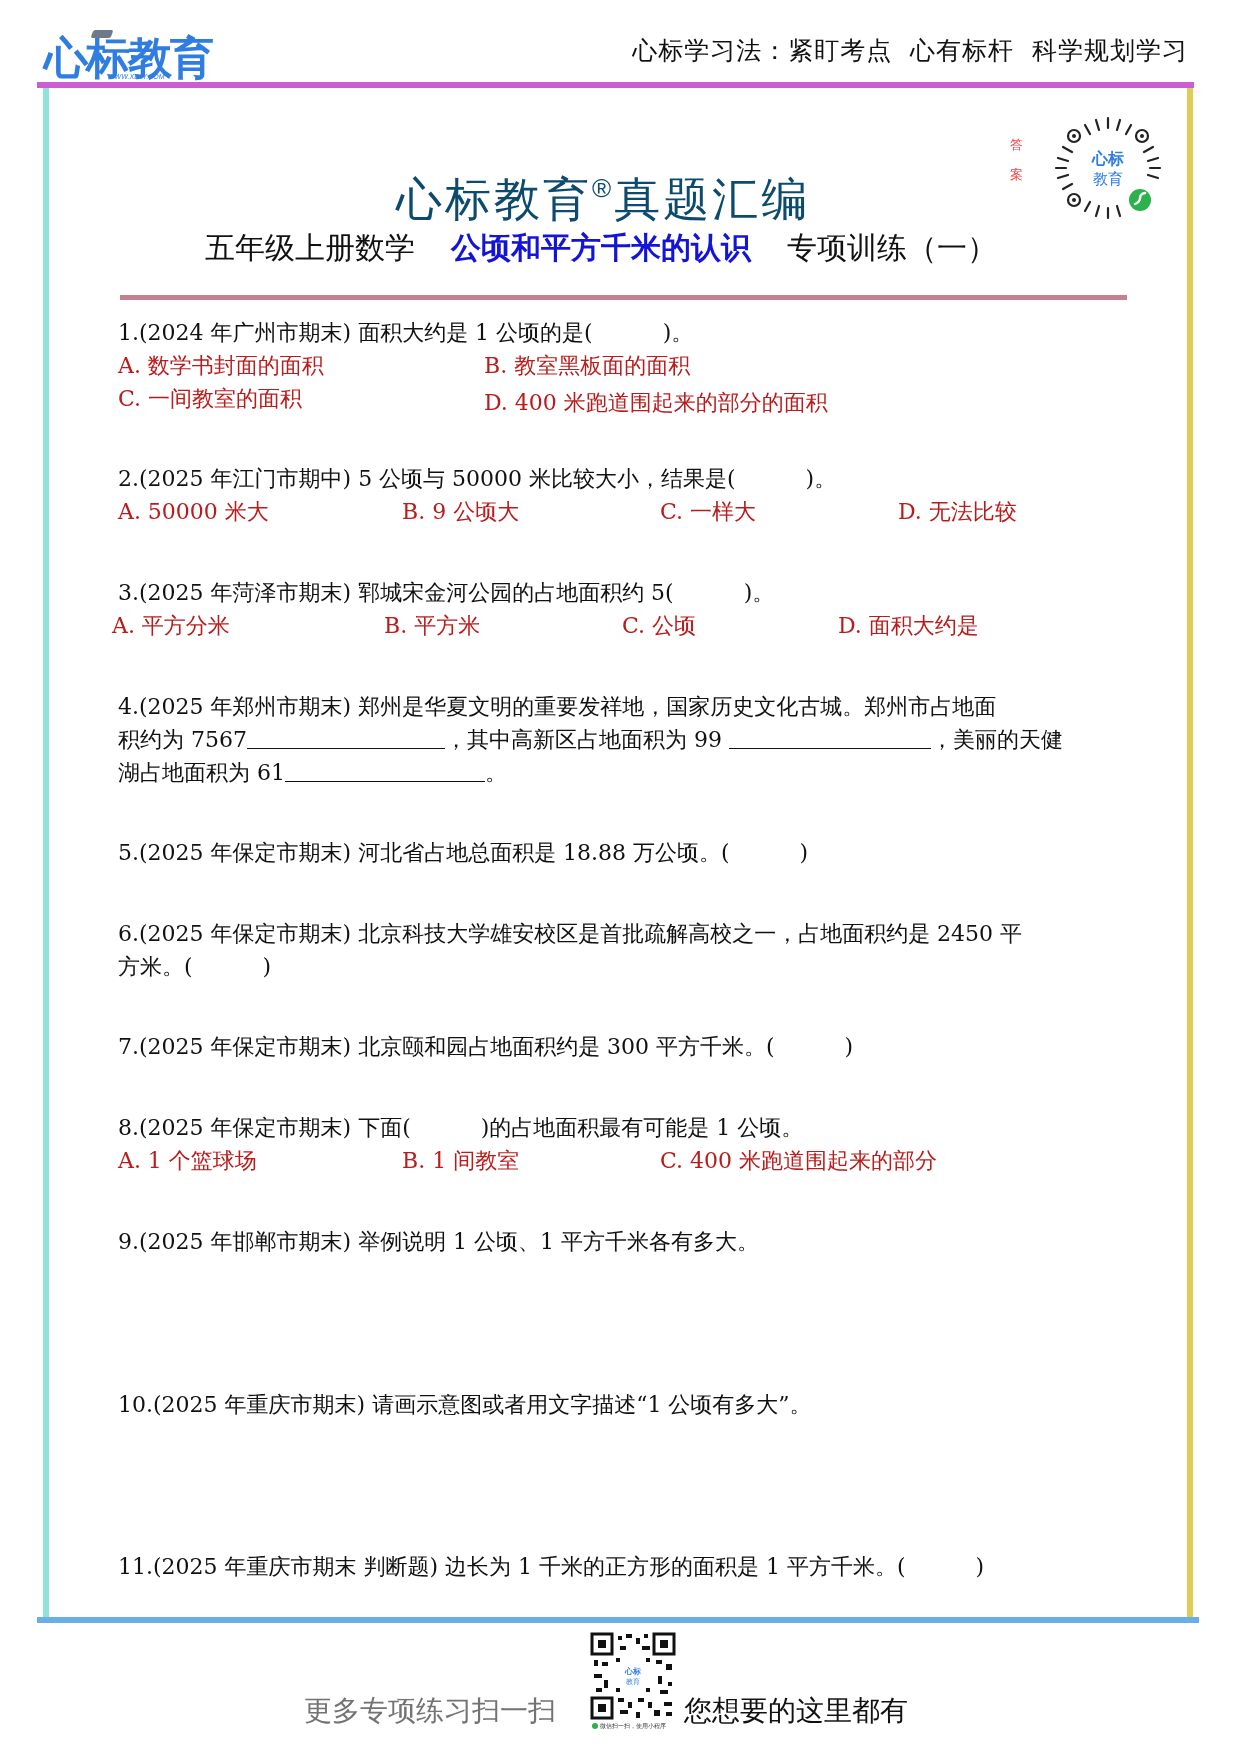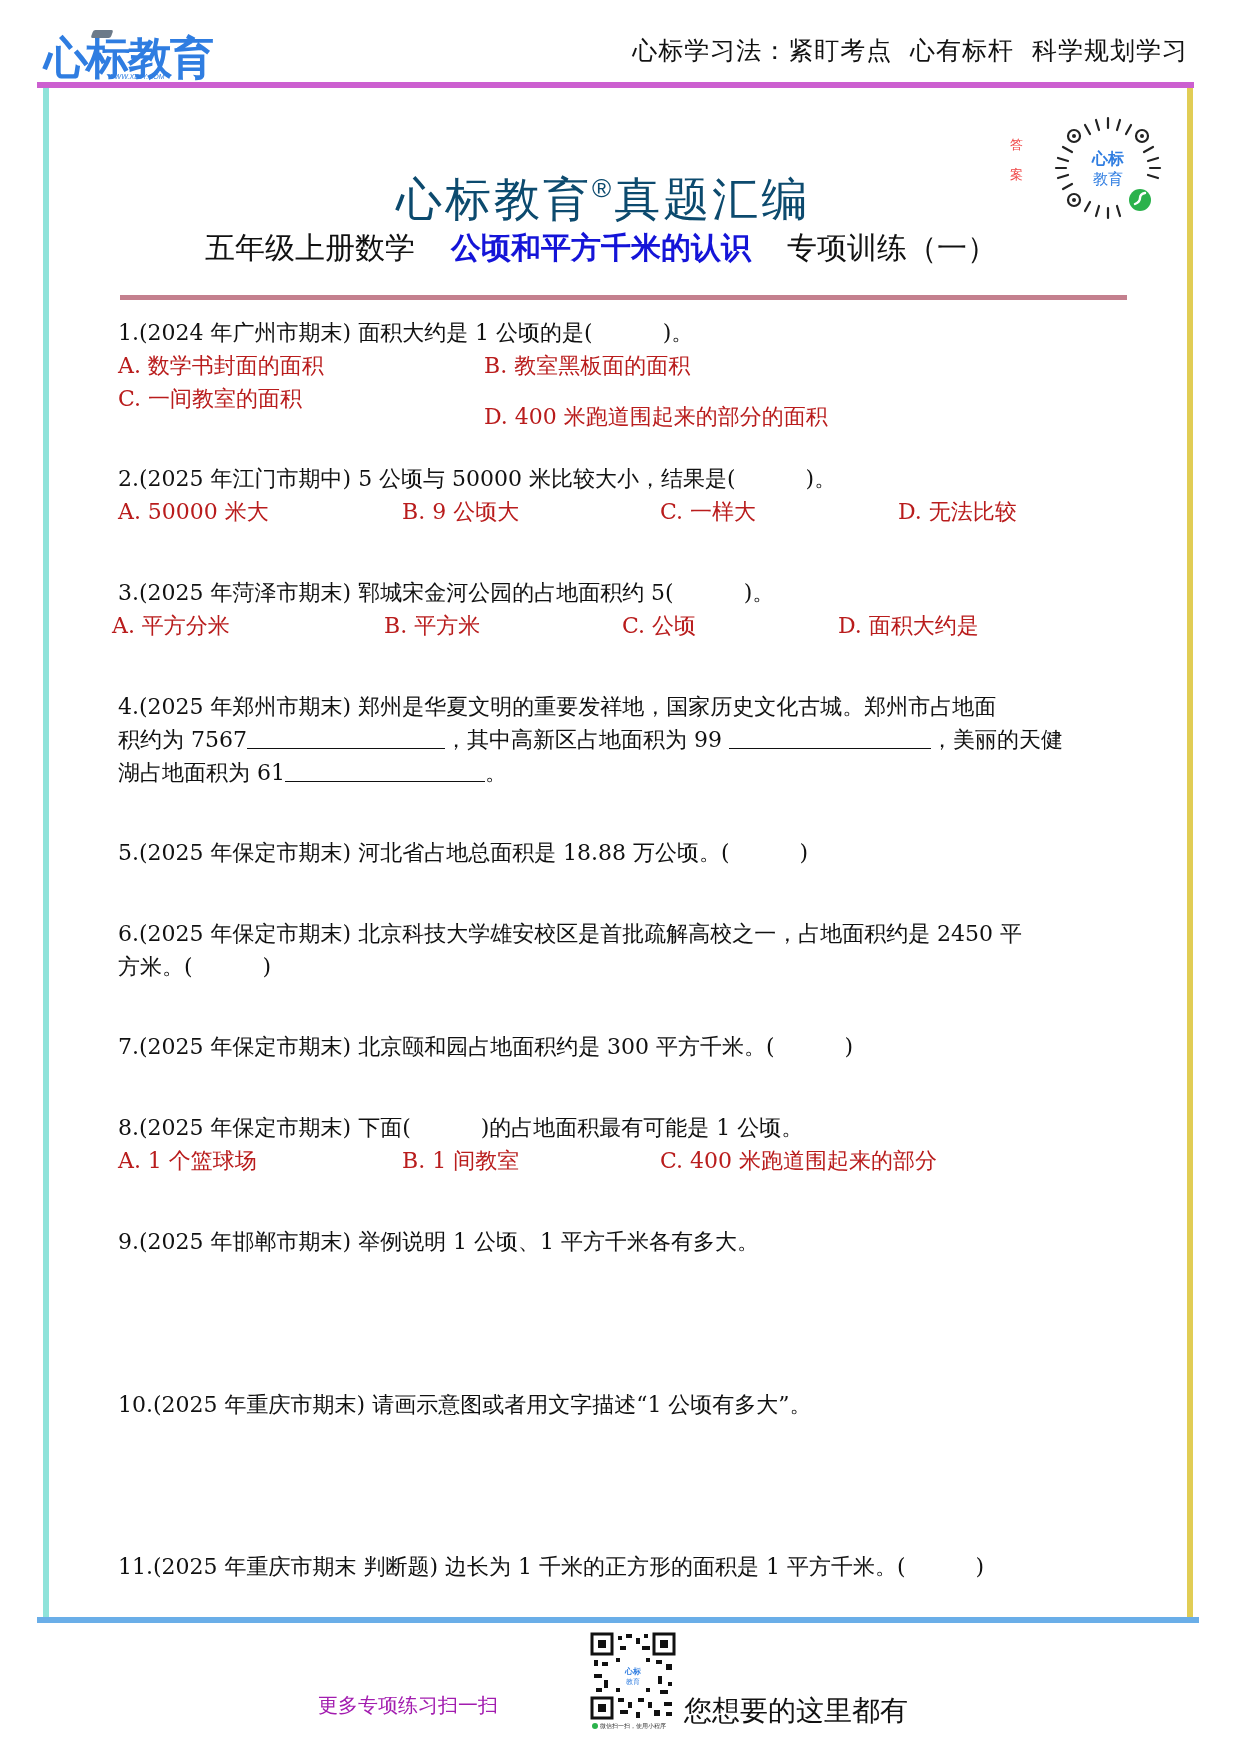--- a/index.html
+++ b/index.html
@@ -36,22 +36,22 @@
   .title-rule { position: absolute; left: 120px; top: 295px; width: 1007px; height: 5px; background: #c4808e; }
 
   
   .q { position: absolute; left: 118px; font-size: 22px; line-height: 33px; white-space: pre;
        font-family: "DejaVu Serif", serif; color: #111; }
   .opt { position: absolute; font-size: 22px; line-height: 33px; white-space: pre;
          font-family: "DejaVu Serif", serif; color: #b91c1c; }
   .blank { display: inline-block; border-bottom: 1.5px solid #111; height: 22px; vertical-align: -2px; }
 
   
-  .footer-left { position: absolute; left: 318px; top: 1692px; font-size: 20px;
-                 font-family: "DejaVu Sans", sans-serif; color: #a21caf; }
+  .footer-left { position: absolute; left: 304px; top: 1692px; font-size: 28px;
+                 font-family: "DejaVu Sans", sans-serif; color: #737373; }
   .footer-right { position: absolute; left: 684px; top: 1692px; font-size: 28px;
                   font-family: "DejaVu Sans", sans-serif; color: #111; }
   .qr-bottom { position: absolute; left: 590px; top: 1632px; width: 86px; height: 100px; background:#fff; }
   .qr-caption { position: absolute; left: 592px; top: 1722px; font-size: 6px; color:#333;
                 font-family: "DejaVu Sans", sans-serif; white-space: nowrap; }
 </style>
 </head>
 <body>
 
 <div class="logo">
@@ -104,21 +104,21 @@
   </svg>
 </div>
 
 <div class="subtitle"><span>五年级上册数学</span>  <span class="hl">公顷和平方千米的认识</span>  <span>专项训练（一）</span></div>
 <div class="title-rule"></div>
 
 <div class="q" style="top:316px">1.(2024 年广州市期末) 面积大约是 1 公顷的是(          )。</div>
 <div class="opt" style="left:118px; top:349px">A. 数学书封面的面积</div>
 <div class="opt" style="left:484px; top:349px">B. 教室黑板面的面积</div>
 <div class="opt" style="left:118px; top:382px">C. 一间教室的面积</div>
-<div class="opt" style="left:484px; top:400px">D. 400 米跑道围起来的部分的面积</div>
+<div class="opt" style="left:484px; top:386px">D. 400 米跑道围起来的部分的面积</div>
 
 <div class="q" style="top:462px">2.(2025 年江门市期中) 5 公顷与 50000 米比较大小，结果是(          )。</div>
 <div class="opt" style="left:118px; top:495px">A. 50000 米大</div>
 <div class="opt" style="left:402px; top:495px">B. 9 公顷大</div>
 <div class="opt" style="left:660px; top:495px">C. 一样大</div>
 <div class="opt" style="left:898px; top:495px">D. 无法比较</div>
 
 <div class="q" style="top:576px">3.(2025 年菏泽市期末) 郓城宋金河公园的占地面积约 5(          )。</div>
 <div class="opt" style="left:112px; top:609px">A. 平方分米</div>
 <div class="opt" style="left:384px; top:609px">B. 平方米</div>

